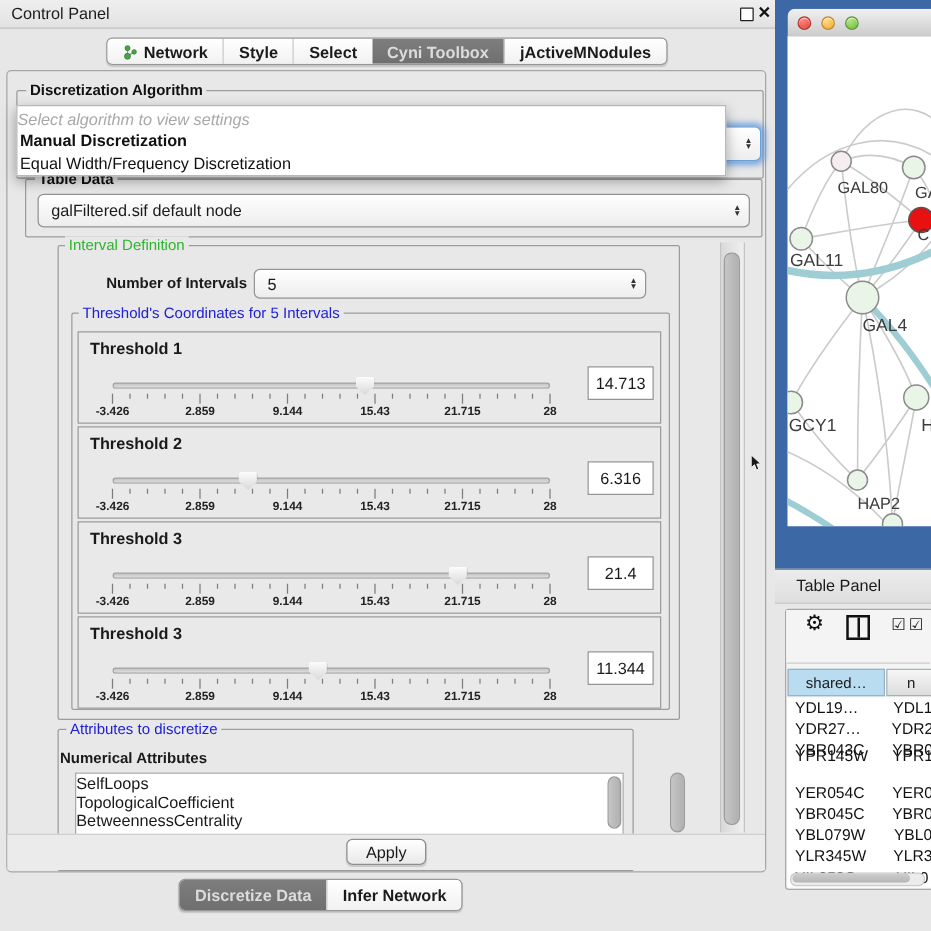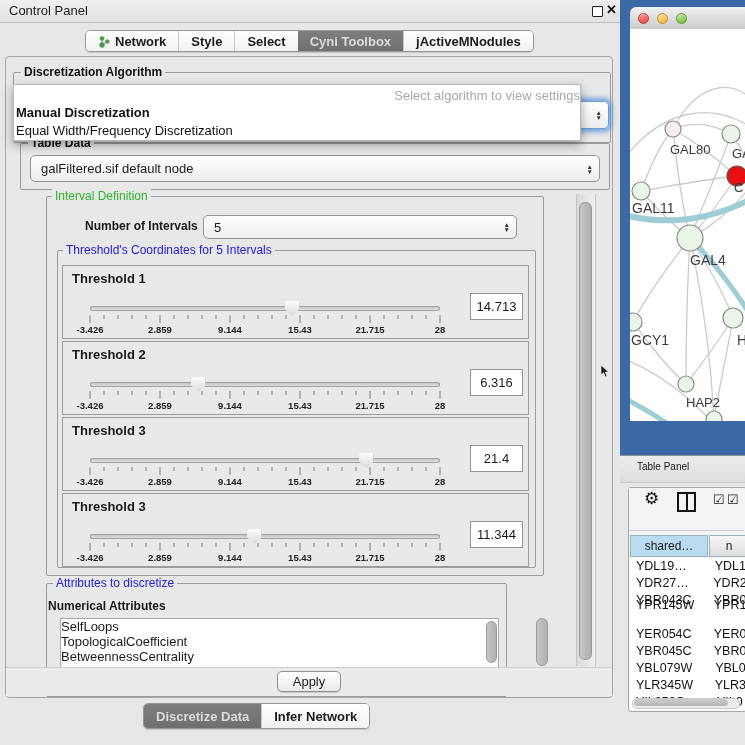--- a/index.html
+++ b/index.html
@@ -30,21 +30,21 @@
   
   .combo{display:flex;align-items:center;border:1px solid #949494;border-radius:5px;
     background:linear-gradient(#ffffff,#ededed);font-size:13px;gap:11px;}
   .combo .cv{padding-left:10px;overflow:hidden;white-space:nowrap;}
   .combo .arrows{margin-left:auto;margin-right:6px;display:flex;flex-direction:column;align-items:center;color:#333;}
   .combo .arrows span{font-size:6.5px;line-height:5px;}
   .combo.focus{border-color:#6b9fd8;box-shadow:0 0 5px 2.5px rgba(98,152,216,.85);}
   
   .popup{left:13px;top:84px;width:566px;height:55px;background:#fff;border:1px solid #b8b8b8;
     box-shadow:0 4px 10px rgba(0,0,0,.35);z-index:6;font-size:13px;}
-  .popup .prompt{text-align:right;color:#a8a8a8;padding-top:3px;height:16px;}
+  .popup .prompt{text-align:left;color:#a8a8a8;padding-top:3px;height:16px;font-style:italic;}
   .popup .pitem{padding:1px 2px;color:#111;height:16px;}
   .popup .pitem.bold{font-weight:bold;}
   
   .th-panel{position:relative;height:72px;margin-bottom:2px;border:1px solid #9c9c9c;background:#e9e9e9;}
   .th-title{position:absolute;left:9px;top:5px;font-size:13px;font-weight:bold;}
   .th-value{position:absolute;right:5px;top:27px;width:51px;height:25px;background:#fff;border:1px solid #949494;
     font-size:13px;display:flex;align-items:center;justify-content:center;}
   .th-slider{position:absolute;left:27px;right:88px;top:36px;height:34px;}
   .track{position:absolute;left:0;right:0;top:4px;height:5px;border-radius:3px;
     background:linear-gradient(#bdbdbd,#e6e6e6);box-shadow:inset 0 0 0 1px #a3a3a3;}
@@ -66,21 +66,21 @@
     font-size:13px;padding:2px 15px;box-shadow:0 1px 1px rgba(0,0,0,.15);}
   .applybar{left:6px;top:667px;width:606px;height:29px;background:#ebebeb;border-top:1px solid #cfcfcf;
     z-index:3;display:flex;justify-content:center;align-items:flex-start;padding-top:3px;box-sizing:border-box;}
   
   .desktop{left:620px;top:0;width:125px;height:455px;background:var(--desktop);}
   .macbar{position:absolute;left:10px;top:7px;width:115px;height:22px;border-radius:6px 0 0 0;
     background:linear-gradient(#f1f1f1,#cbcbcb);border-bottom:1px solid #989898;}
   .light{position:absolute;top:6px;width:11px;height:11px;border-radius:50%;box-shadow:inset 0 1px 1px rgba(255,255,255,.7);}
   .canvas{position:absolute;left:10px;top:29px;width:115px;height:392px;background:#fff;overflow:hidden;}
   .tp-header{left:620px;top:455px;width:125px;height:26px;background:linear-gradient(#ececec,#dedede);
-    border-top:1px solid #8f8f8f;border-bottom:1px solid #c6c6c6;font-size:10px;}
+    border-top:1px solid #8f8f8f;border-bottom:1px solid #c6c6c6;font-size:13px;}
   .tp-box{left:628px;top:487px;width:117px;height:223px;background:#f4f4f4;border:1px solid #a8a8a8;border-radius:3px;}
   .tp-toolbar{left:629px;top:488px;width:115px;height:42px;background:#f4f4f4;border-bottom:1px solid #cccccc;}
   .colhead{position:absolute;height:22px;font-size:12px;display:flex;align-items:center;justify-content:center;
     border:1px solid #9fb2bf;box-sizing:border-box;}
   .trow{position:absolute;width:115px;height:17px;font-size:12.5px;color:#111;display:flex;}
   .trow .c1{width:77px;padding-left:6px;overflow:hidden;white-space:nowrap;}
   .trow .c2{padding-left:4px;overflow:hidden;white-space:nowrap;}
   .lbl-b{font-weight:bold;font-size:12px;}
   svg text{font-family:"Liberation Sans",sans-serif;}
 </style>

